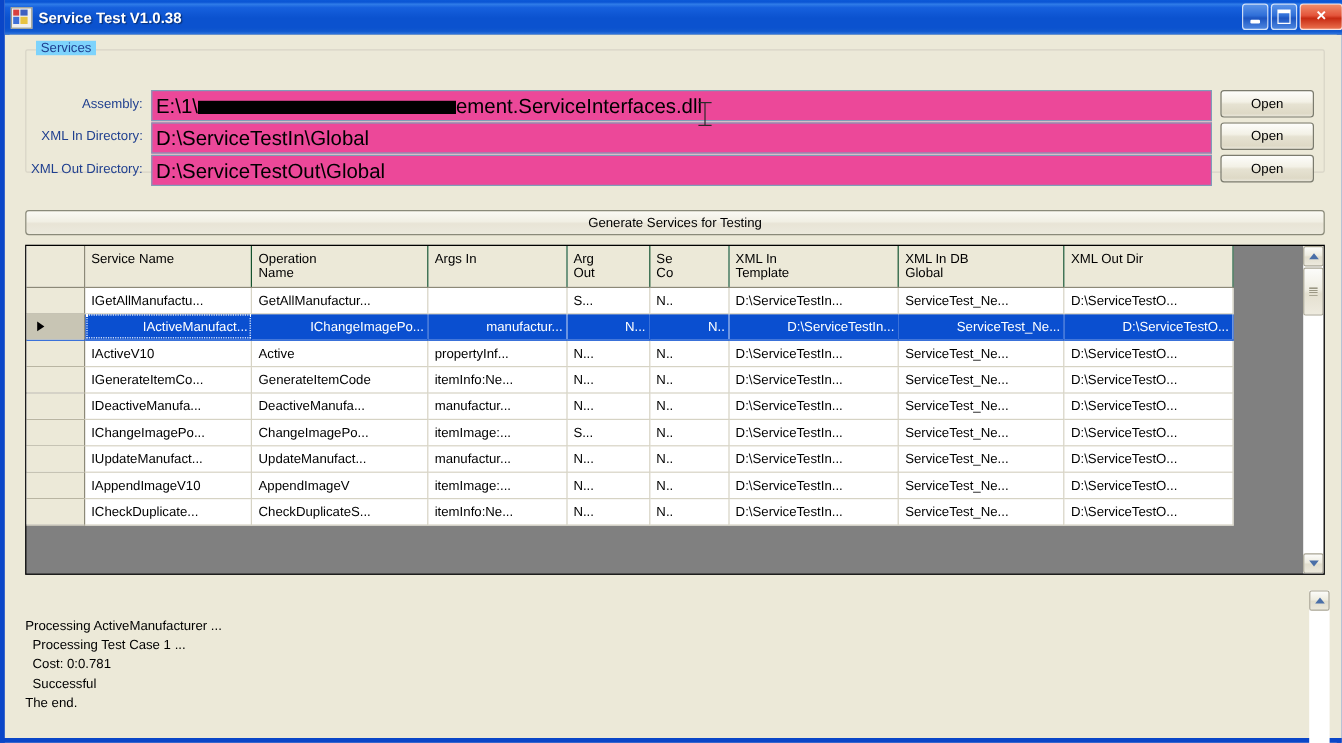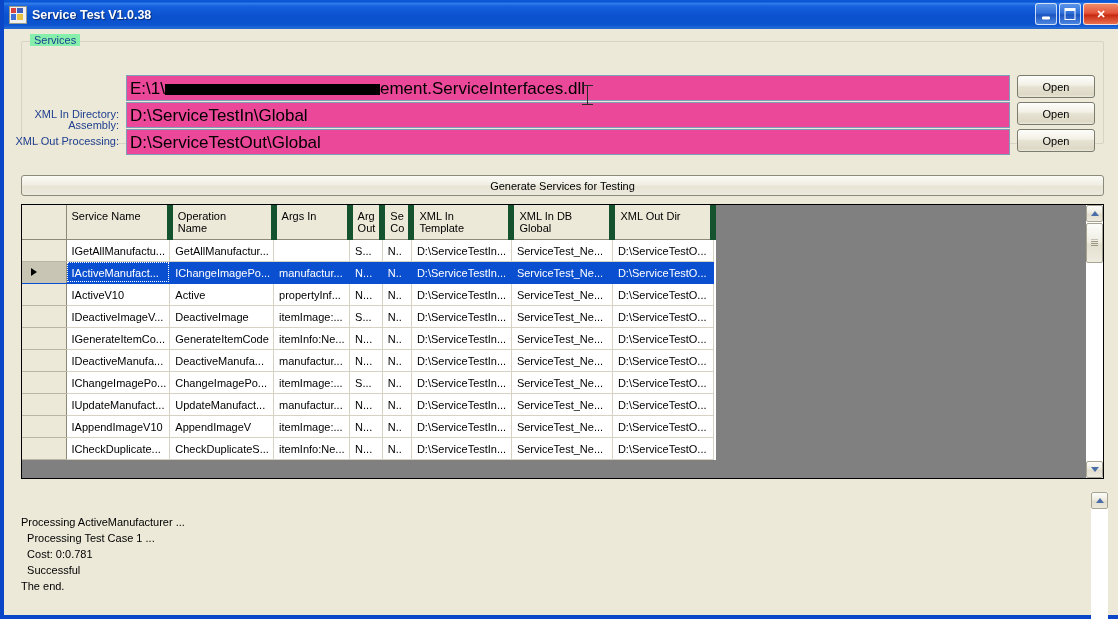--- a/index.html
+++ b/index.html
@@ -90,21 +90,21 @@
   
   #services-group {
     position: absolute; left: 13px; top: 12px;
     width: 1083px; height: 103px;
     box-sizing: border-box;
     border: 1px solid #d7d4c6;
     border-radius: 2px;
   }
   #services-group-label {
     position: absolute; left: 8px; top: -8px;
-    background: #86efac;
+    background: #7dd3fc;
     padding: 0 4px;
     color: #1f3f8f;
     font-size: 11px;
   }
   .field-label {
     position: absolute;
     color: #1f3f8f;
     font-size: 11px;
     text-align: right;
     white-space: nowrap;
@@ -165,21 +165,21 @@
   }
   #grid-table {
     border-collapse: collapse;
     table-layout: fixed;
     background: #ffffff;
     font-size: 11px;
     font-family: "Liberation Sans", sans-serif;
   }
   #grid-table th {
     background: #ece9d8;
-    border-right: 6px solid #14532d;
+    border-right: 1px solid #14532d;
     border-bottom: 1px solid #8c8977;
     font-weight: normal;
     text-align: left;
     vertical-align: top;
     padding: 5px 4px 3px 5px;
     height: 34px;
     box-sizing: border-box;
     white-space: normal;
     overflow: hidden;
     color: #000;
@@ -203,20 +203,21 @@
     border-right: 1px solid #8c8977;
     border-bottom: 1px solid #b9b5a2;
     padding: 0;
     position: relative;
   }
   #grid-table tr.selected td {
     background: #0a4fd0;
     color: #ffffff;
     border-right-color: #0a4fd0;
     border-bottom-color: #0a4fd0;
+    padding-left: 48px;
   }
   #grid-table tr.selected td.rowhdr {
     background: #c8c5b4;
     border-right: 1px solid #8c8977;
   }
   #grid-table tr.selected td.cur {
     outline: 1px dotted #ffffff;
     outline-offset: -2px;
   }
   .rowmarker {
@@ -310,33 +311,33 @@
         </div>
     </div>
   </div>
 
   <div id="client">
 
     <div id="services-group">
       <div id="services-group-label">Services</div>
     </div>
 
-    <div class="field-label" style="left:13px; top:52px; width:98px;margin-top:38px;">Assembly:</div>
+    <div class="field-label" style="left:13px; top:52px; width:98px;">Assembly:</div>
     <div class="textbox" style="left:118px; top:46px; width:884px;"><span>E:\1\</span><span id="assembly-redaction"></span><span>ement.ServiceInterfaces.dll</span></div>
     <div class="btn" style="left:1009px; top:46px; width:78px;">
         <span>Open</span>
       </div>
 
     <div class="field-label" style="left:13px; top:79px; width:98px;">XML In Directory:</div>
     <div class="textbox" style="left:118px; top:73px; width:884px;">D:\ServiceTestIn\Global</div>
     <div class="btn" style="left:1009px; top:73px; width:78px;">
         <span>Open</span>
       </div>
 
-    <div class="field-label" style="left:5px; top:106px; width:106px;">XML Out Processing:</div>
+    <div class="field-label" style="left:5px; top:106px; width:106px;">XML Out Directory:</div>
     <div class="textbox" style="left:118px; top:100px; width:884px;">D:\ServiceTestOut\Global</div>
     <div class="btn" style="left:1009px; top:100px; width:78px;">
         <span>Open</span>
       </div>
 
     <div id="caret">
         <i></i>
       </div>
 
     <div class="wide-btn" style="left:13px; top:120px; width:1083px;">
@@ -423,31 +424,20 @@
               <td>Active</td>
               <td>propertyInf...</td>
               <td>N...</td>
               <td>N..</td>
               <td>D:\ServiceTestIn...</td>
               <td>ServiceTest_Ne...</td>
               <td>D:\ServiceTestO...</td>
             </tr>
             <tr>
               <td class="rowhdr"></td>
-              <td>IDeactiveImageV...</td>
-              <td>DeactiveImage</td>
-              <td>itemImage:...</td>
-              <td>S...</td>
-              <td>N..</td>
-              <td>D:\ServiceTestIn...</td>
-              <td>ServiceTest_Ne...</td>
-              <td>D:\ServiceTestO...</td>
-            </tr>
-            <tr>
-              <td class="rowhdr"></td>
               <td>IGenerateItemCo...</td>
               <td>GenerateItemCode</td>
               <td>itemInfo:Ne...</td>
               <td>N...</td>
               <td>N..</td>
               <td>D:\ServiceTestIn...</td>
               <td>ServiceTest_Ne...</td>
               <td>D:\ServiceTestO...</td>
             </tr>
             <tr>

